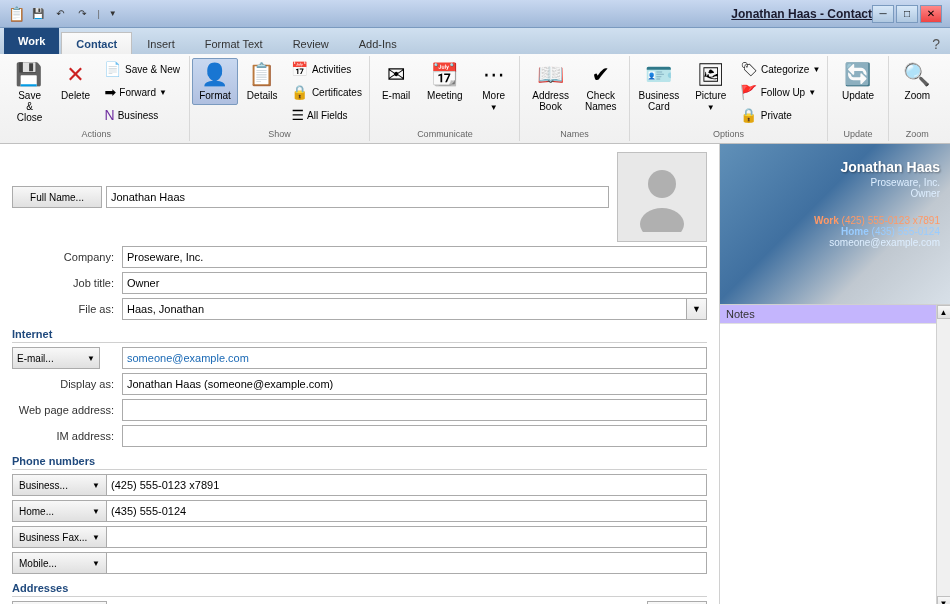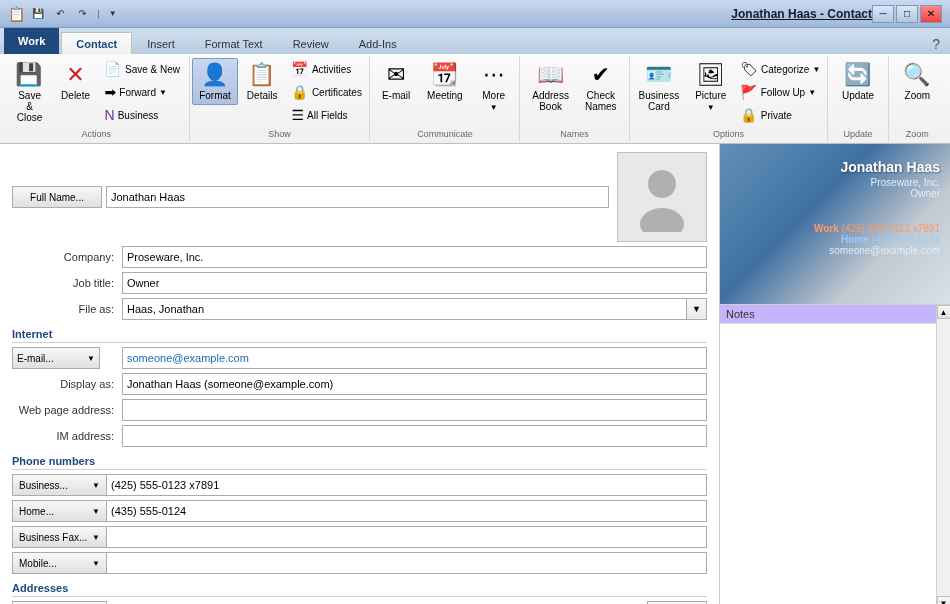--- a/index.html
+++ b/index.html
@@ -280,21 +280,21 @@
     }
     .bc-content {
       position: absolute;
       right: 10px;
       top: 15px;
       text-align: right;
     }
     .bc-name { font-size: 14px; font-weight: 600; color: white; text-shadow: 1px 1px 2px rgba(0,0,0,0.4); }
     .bc-company { font-size: 10px; color: #ddeeff; margin-top: 2px; }
     .bc-title { font-size: 10px; color: #ddeeff; }
-    .bc-details { margin-top: 24px; }
+    .bc-details { margin-top: 16px; }
     .bc-work { color: #ff9966; font-size: 10px; }
     .bc-home { color: #99ccff; font-size: 10px; }
     .bc-email { color: #ddeeff; font-size: 10px; }
     .work-label { color: #ff9966; font-weight: 600; }
     .home-label { color: #99ccff; font-weight: 600; }
 
     .notes-area {
       flex: 1;
       display: flex;
       flex-direction: column;

